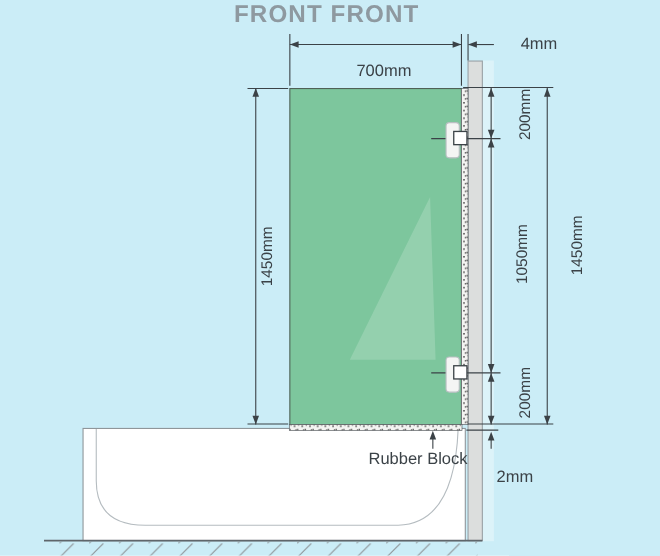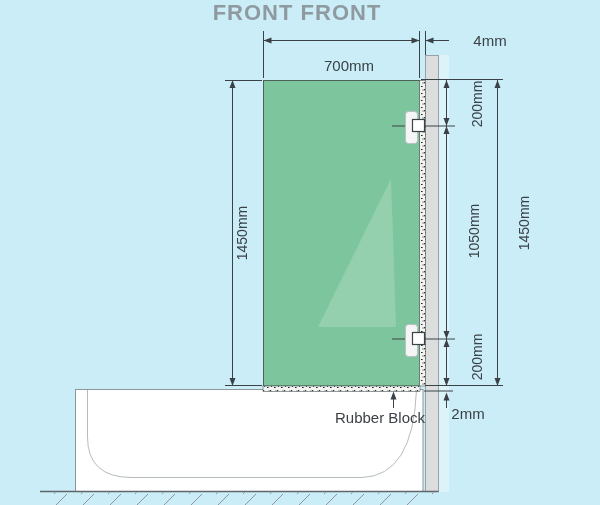--- a/index.html
+++ b/index.html
@@ -142,15 +142,15 @@
   <div class="dim-label big" style="left:349px;top:65px;">700mm</div>
   <div class="dim-label big" style="left:490px;top:40px;">4mm</div>
 
   <div class="dim-label vertical" style="left:242px;top:233px;">1450mm</div>
 
   <div class="dim-label vertical" style="left:477px;top:104px;">200mm</div>
   <div class="dim-label vertical" style="left:474px;top:231px;">1050mm</div>
   <div class="dim-label vertical" style="left:477px;top:357px;">200mm</div>
   <div class="dim-label vertical" style="left:524px;top:223px;">1450mm</div>
 
-  <div class="dim-label big" style="left:468px;top:413px;">2mm</div>
+  <div class="dim-label big" style="left:468px;top:434px;">2mm</div>
   <div class="dim-label big" style="left:352px;top:417px;margin-left:28px;">Rubber Block</div>
 </div>
 
 </body></html>

